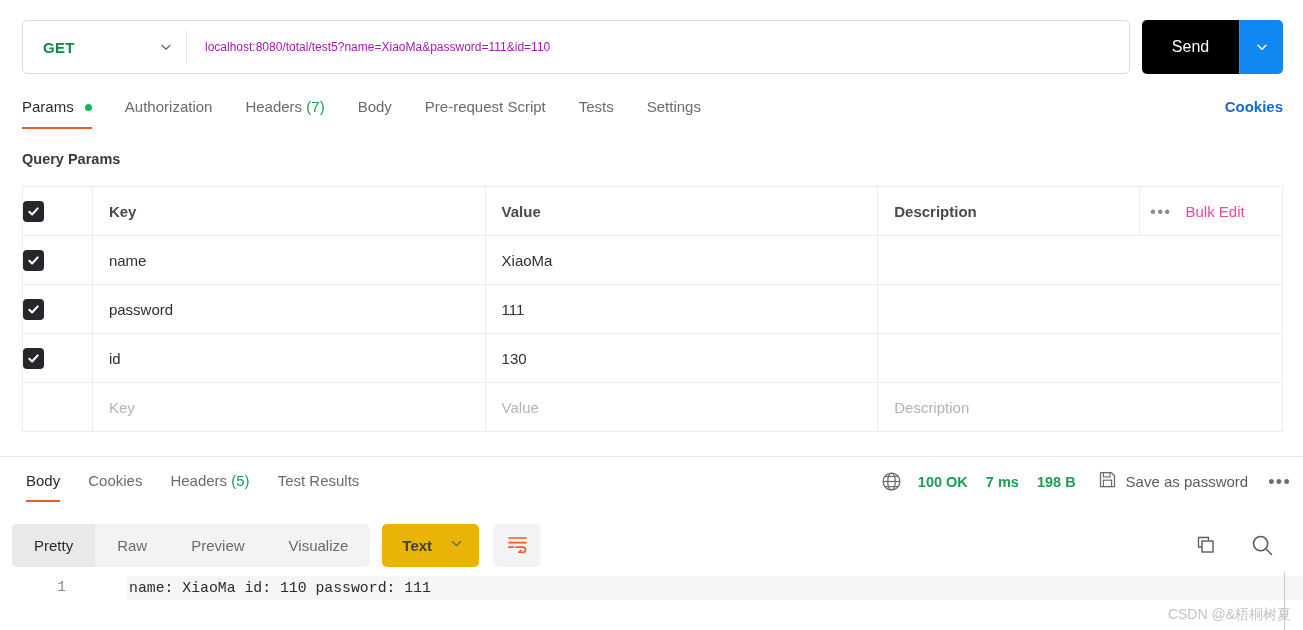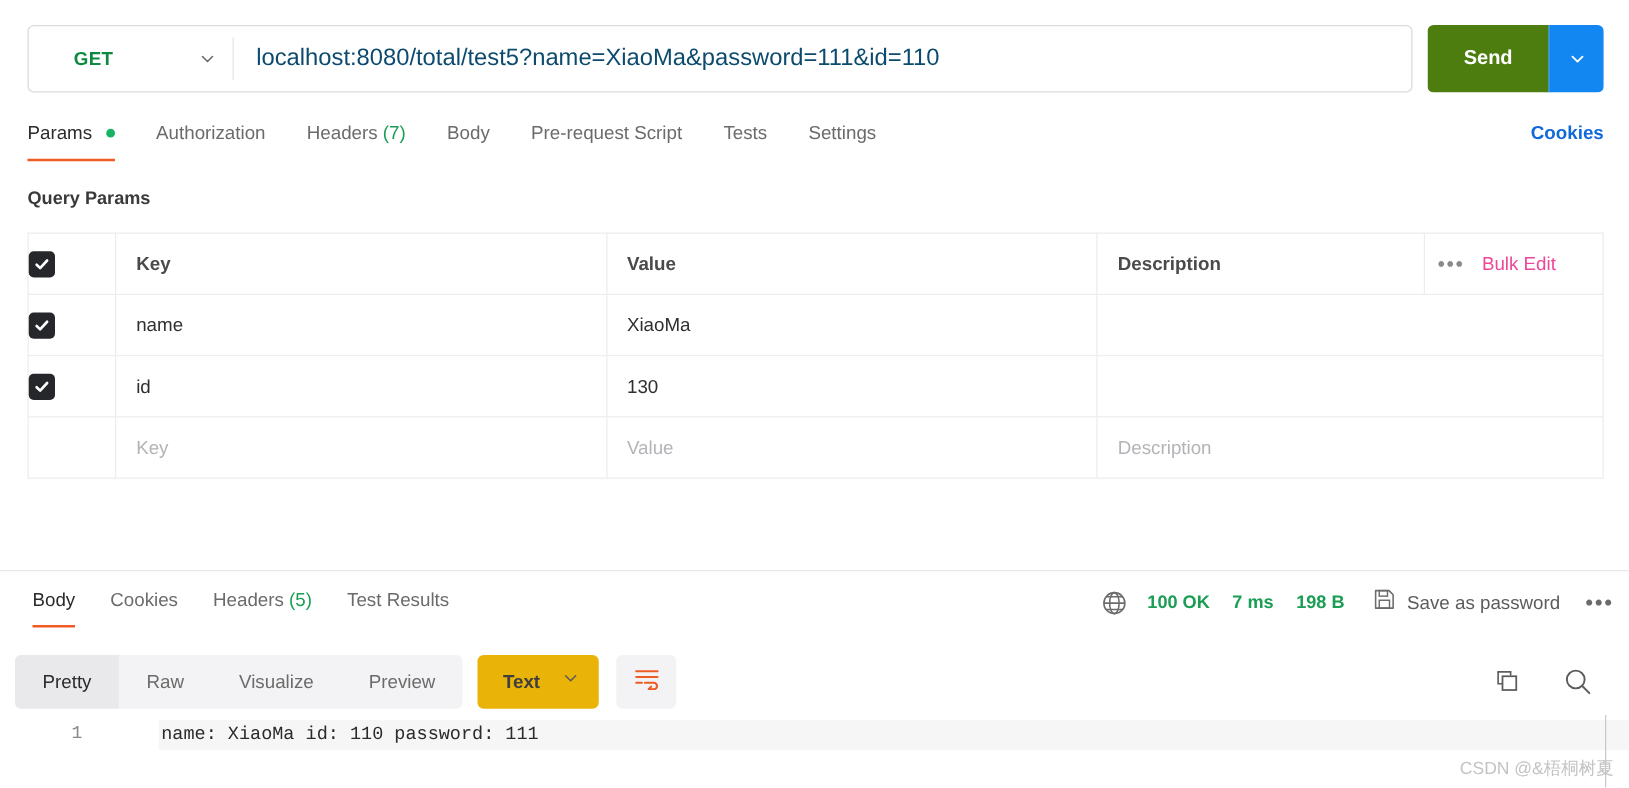--- a/index.html
+++ b/index.html
@@ -33,56 +33,55 @@
     display: flex; align-items: center;
     padding: 0 14px 0 20px;
     cursor: pointer;
     position: relative;
   }
   .method-label {
     font-size: 15px;
     font-weight: 700;
     color: #0d8a3f;
     letter-spacing: .3px;
-    margin-left: 16px;
   }
   .method-caret {
     margin-left: auto;
     width: 12px; height: 12px;
   }
   .method-caret svg { display:block; }
   .vdiv {
     width: 1px; height: 34px;
     background: #e3e5e8;
   }
   .url-input {
     flex: 1;
     height: 52px;
     border: 0; outline: none;
     background: transparent;
     font-family: "Liberation Sans", sans-serif;
-    font-size: 19px;
-    color: #0c4a6e;
+    font-size: 12px;
+    color: #a21caf;
     padding: 0 18px;
   }
   .send-wrap {
     margin-left: 12px;
     width: 141px; height: 54px;
     display: flex;
     border-radius: 5px;
     overflow: hidden;
   }
   .send-btn {
     flex: 1;
-    background: #4d7c0f;
+    background: #000000;
     color: #fff;
     border: 0;
     font-family: "Liberation Sans", sans-serif;
     font-size: 16px;
-    font-weight: 700;
+    font-weight: 400;
     cursor: pointer;
     display: flex; align-items: center; justify-content: center;
   }
   .send-caret {
     width: 44px;
     background: #1286f1;
     border-left: 1px solid #2e97f5;
     display: flex; align-items: center; justify-content: center;
     cursor: pointer;
   }
@@ -470,20 +469,38 @@
           <span class="cell-txt">name</span>
         </td>
     <td>
           <span class="cell-txt">XiaoMa</span>
         </td>
     <td colspan="2">
           <span class="cell-txt"></span>
         </td>
   </tr>
 
+  <tr>
+    <td class="chk-cell">
+      <span class="chk">
+        <svg width="13" height="13" viewBox="0 0 13 13">
+              <path d="M2.3 6.8 L5.1 9.5 L10.7 3.4" fill="none" stroke="#ffffff" stroke-width="2.1" stroke-linecap="round" stroke-linejoin="round"></path>
+            </svg>
+      </span>
+    </td>
+    <td>
+          <span class="cell-txt">password</span>
+        </td>
+    <td>
+          <span class="cell-txt">111</span>
+        </td>
+    <td colspan="2">
+          <span class="cell-txt"></span>
+        </td>
+  </tr>
 
   <tr>
     <td class="chk-cell">
       <span class="chk">
         <svg width="13" height="13" viewBox="0 0 13 13">
               <path d="M2.3 6.8 L5.1 9.5 L10.7 3.4" fill="none" stroke="#ffffff" stroke-width="2.1" stroke-linecap="round" stroke-linejoin="round"></path>
             </svg>
       </span>
     </td>
     <td>
@@ -558,24 +575,24 @@
 
 <div class="res-toolbar">
   <div class="seg">
     <div class="seg-item active">
       <span>Pretty</span>
     </div>
     <div class="seg-item">
       <span>Raw</span>
     </div>
     <div class="seg-item">
-      <span>Visualize</span>
+      <span>Preview</span>
     </div>
     <div class="seg-item">
-      <span>Preview</span>
+      <span>Visualize</span>
     </div>
   </div>
 
   <div class="fmt-sel">
     <span class="fmt-label">Text</span>
     <span>
       <svg width="13" height="13" viewBox="0 0 13 13">
           <path d="M2.5 4.6 L6.5 8.6 L10.5 4.6" fill="none" stroke="#5c5c5c" stroke-width="1.3" stroke-linecap="round" stroke-linejoin="round"></path>
         </svg>
     </span>

